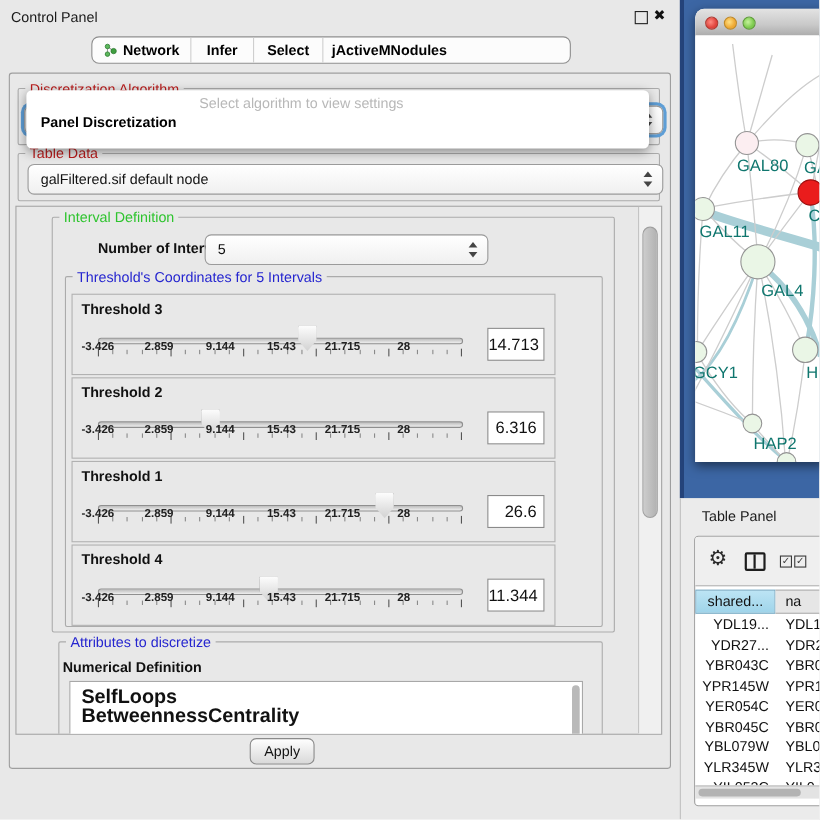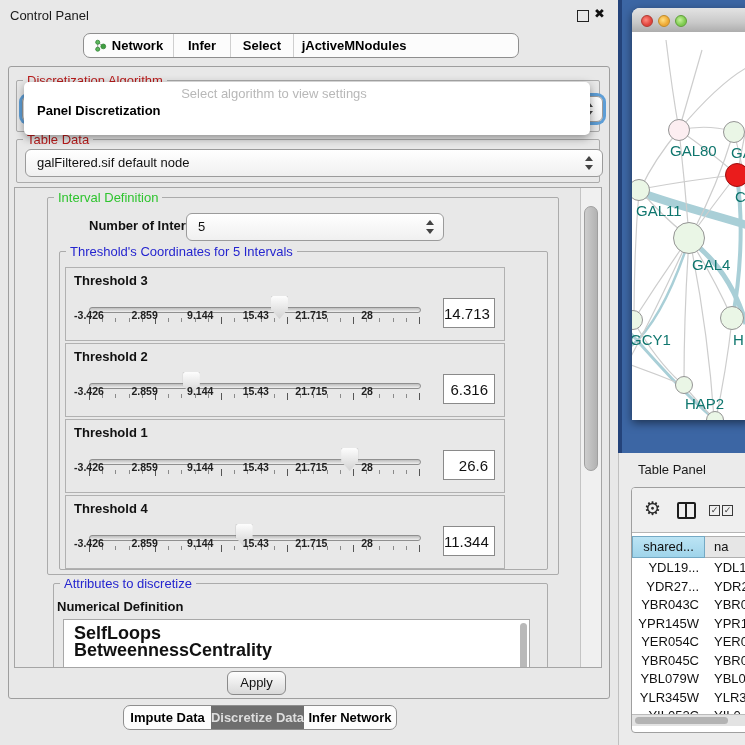--- a/index.html
+++ b/index.html
@@ -378,31 +378,20 @@
         <div class="attr-item">BetweennessCentrality</div>
       </div>
 
     <div id="v-scroll-track">
       <div id="v-scroll-thumb"></div>
     </div>
   </div>
 
   <div class="abs" id="apply-btn">Apply</div>
 
-  <div class="abs tabbar" id="bottom-tabs">
-    <div class="tab" style="width:87px">
-        <span>Impute Data</span>
-      </div>
-    <div class="tab selected" style="width:93px">
-        <span>Discretize Data</span>
-      </div>
-    <div class="tab" style="width:92px">
-        <span>Infer Network</span>
-      </div>
-  </div>
 
   <div class="abs" id="desktop">
     <div id="mac-window">
       <div id="mac-titlebar">
         <div class="traffic" id="tl-red"></div>
         <div class="traffic" id="tl-yellow"></div>
         <div class="traffic" id="tl-green"></div>
       </div>
       <div id="net-canvas">
         <svg width="118" height="388" viewBox="0 0 118 388" style="position:absolute;left:0;top:0">

